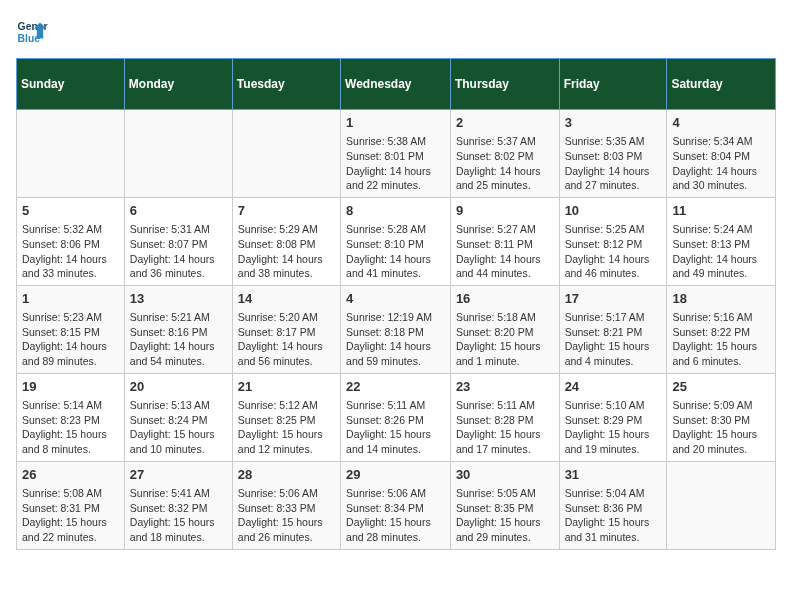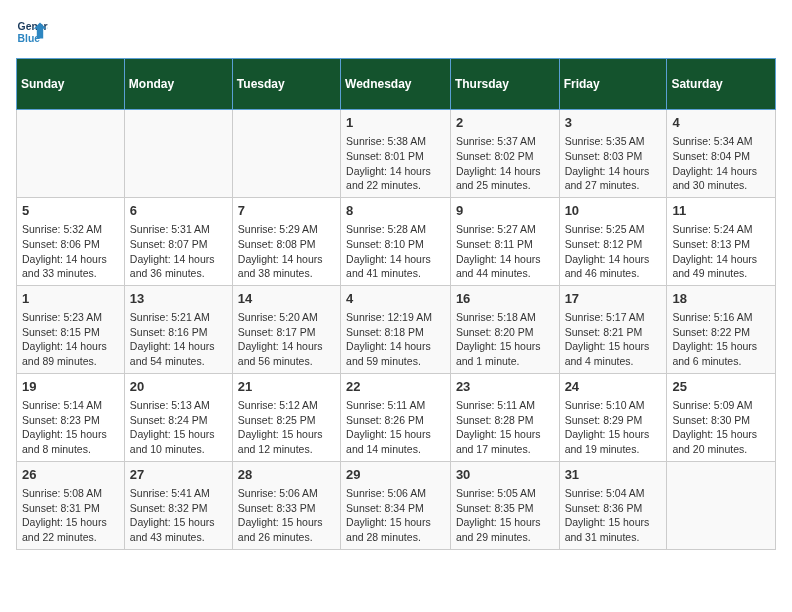--- a/index.html
+++ b/index.html
@@ -298,21 +298,21 @@
           <div class="cell-text">Sunrise: 5:08 AM</div>
           <div class="cell-text">Sunset: 8:31 PM</div>
           <div class="cell-text">Daylight: 15 hours</div>
           <div class="cell-text">and 22 minutes.</div>
         </td>
         <td>
           <span class="day-num">27</span>
           <div class="cell-text">Sunrise: 5:41 AM</div>
           <div class="cell-text">Sunset: 8:32 PM</div>
           <div class="cell-text">Daylight: 15 hours</div>
-          <div class="cell-text">and 43 minutes.</div>
+          <div class="cell-text">and 18 minutes.</div>
         </td>
         <td>
           <span class="day-num">28</span>
           <div class="cell-text">Sunrise: 5:06 AM</div>
           <div class="cell-text">Sunset: 8:33 PM</div>
           <div class="cell-text">Daylight: 15 hours</div>
           <div class="cell-text">and 26 minutes.</div>
         </td>
         <td>
           <span class="day-num">29</span>

